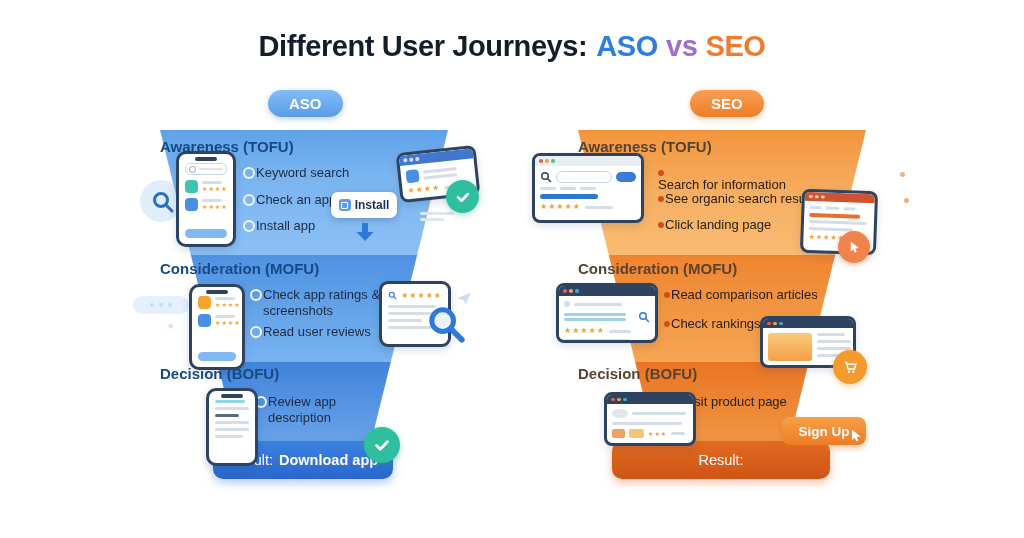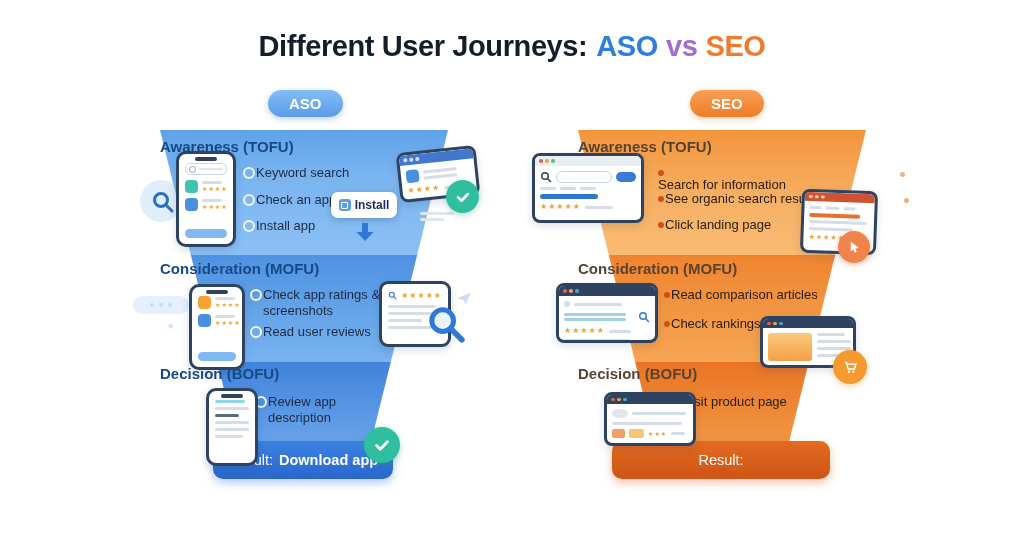--- a/index.html
+++ b/index.html
@@ -522,14 +522,20 @@
       <span class="ln w70"></span>
       <div class="row">
           <span class="rect-o"></span>
           <span class="rect-y"></span>
           <span class="stars s3star" style="font-size:6px;"></span>
           <span class="ln w14"></span>
         </div>
     </div>
   </div>
 
+  <div class="ill signup">
+    <span>Sign Up</span>
+    <svg width="16" height="16" viewBox="0 0 24 24">
+        <path d="M6 2.5v16l4.2-3.9 2.3 5.6 3-1.3-2.3-5.5 5.8-.6z" fill="#fff"></path>
+      </svg>
+  </div>
 
 </div>
 
 </body></html>

